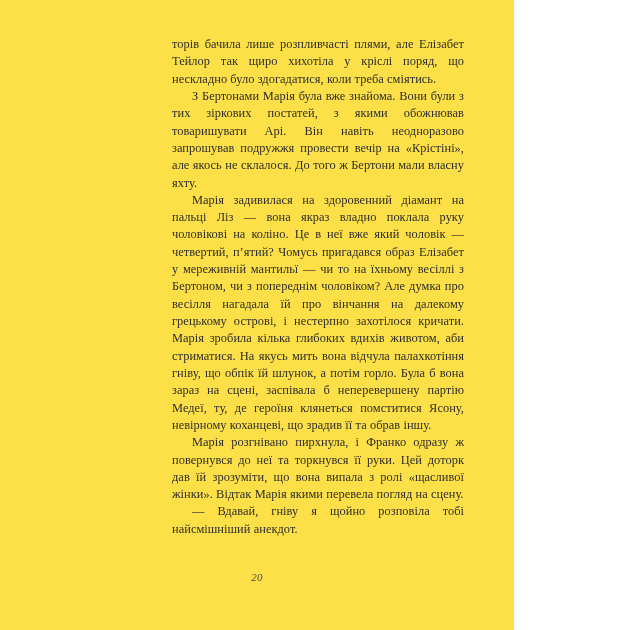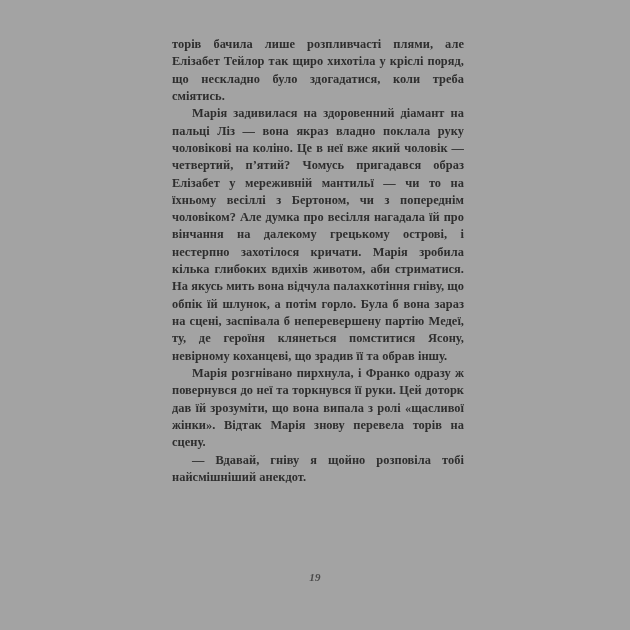--- a/index.html
+++ b/index.html
@@ -9,24 +9,23 @@
   }
   body {
     width: 630px;
     height: 630px;
     overflow: hidden;
     font-family: "Liberation Serif", "DejaVu Serif", serif;
   }
 
   #page {
     position: relative;
-    width: 630px;
+    width: 514px;
     height: 630px;
-    background: #a3a3a3;
-    font-weight: bold;
+    background: #fde047;
   }
 
   #text-block {
     position: absolute;
     left: 172px;
     top: 36px;
     width: 292px;
   }
 
   .para {
@@ -58,20 +57,21 @@
     letter-spacing: 0.3px;
   }
 </style>
 </head>
 <body>
 
 <div id="page">
 
   <div id="text-block">
     <p class="para first">торів бачила лише розпливчасті плями, але Елізабет Тейлор так щиро хихотіла у кріслі поряд, що нескладно було здогадатися, коли треба сміятись.</p>
+    <p class="para">З Бертонами Марія була вже знайома. Вони були з тих зіркових постатей, з якими обожнював товаришувати Арі. Він навіть неодноразово запрошував подружжя провести вечір на «Крістіні», але якось не склалося. До того ж Бертони мали власну яхту.</p>
     <p class="para">Марія задивилася на здоровенний діамант на пальці Ліз — вона якраз владно поклала руку чоловікові на коліно. Це в неї вже який чоловік — четвертий, п’ятий? Чомусь пригадався образ Елізабет у мереживній мантильї — чи то на їхньому весіллі з Бертоном, чи з попереднім чоловіком? Але думка про весілля нагадала їй про вінчання на далекому грецькому острові, і нестерпно захотілося кричати. Марія зробила кілька глибоких вдихів животом, аби стриматися. На якусь мить вона відчула палахкотіння гніву, що обпік їй шлунок, а потім горло. Була б вона зараз на сцені, заспівала б неперевершену партію Медеї, ту, де героїня клянеться помститися Ясону, невірному коханцеві, що зрадив її та обрав іншу.</p>
-    <p class="para">Марія розгнівано пирхнула, і Франко одразу ж повернувся до неї та торкнувся її руки. Цей доторк дав їй зрозуміти, що вона випала з ролі «щасливої жінки». Відтак Марія знову перевела торів на сцену.</p>
+    <p class="para">Марія розгнівано пирхнула, і Франко одразу ж повернувся до неї та торкнувся її руки. Цей доторк дав їй зрозуміти, що вона випала з ролі «щасливої жінки». Відтак Марія якими перевела погляд на сцену.</p>
     <p class="para">— Вдавай, гніву я щойно розповіла тобі найсмішніший анекдот.</p>
   </div>
 
-  <div id="page-number">19</div>
+  <div id="page-number">20</div>
 
 </div>
 
 </body></html>

